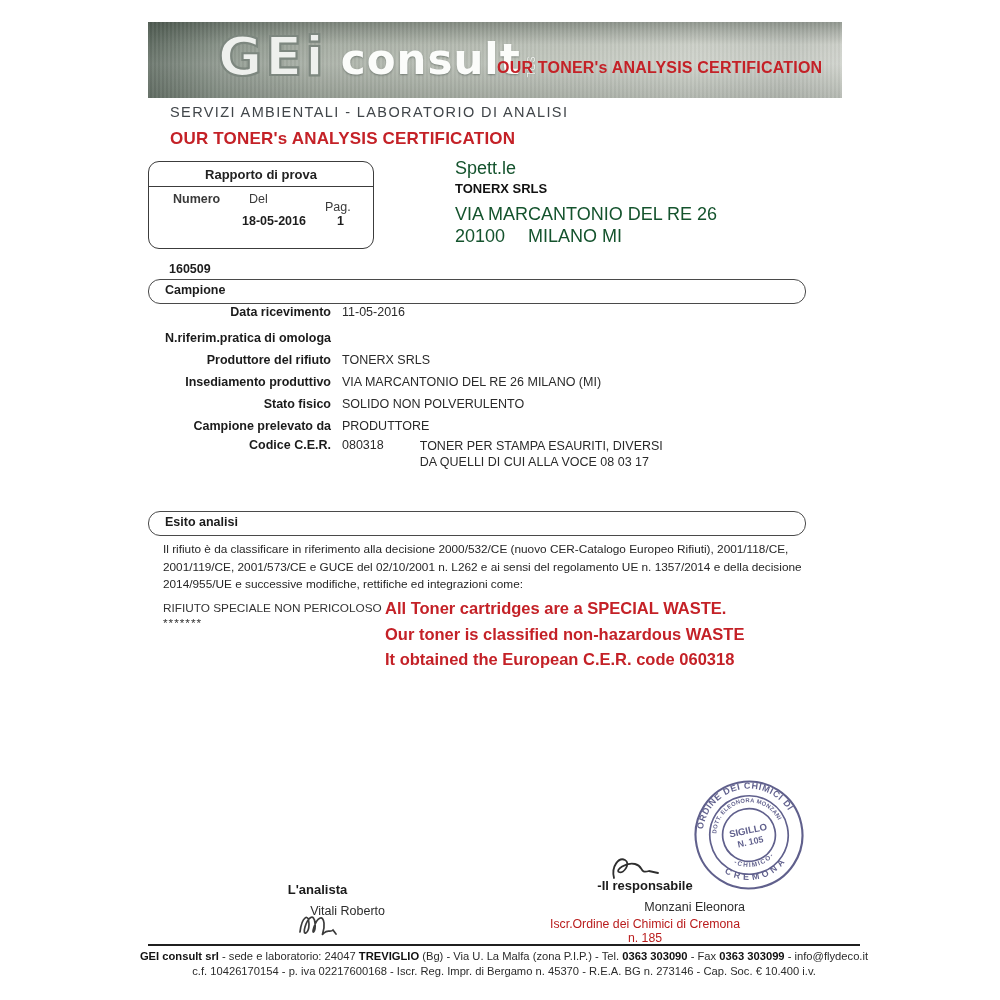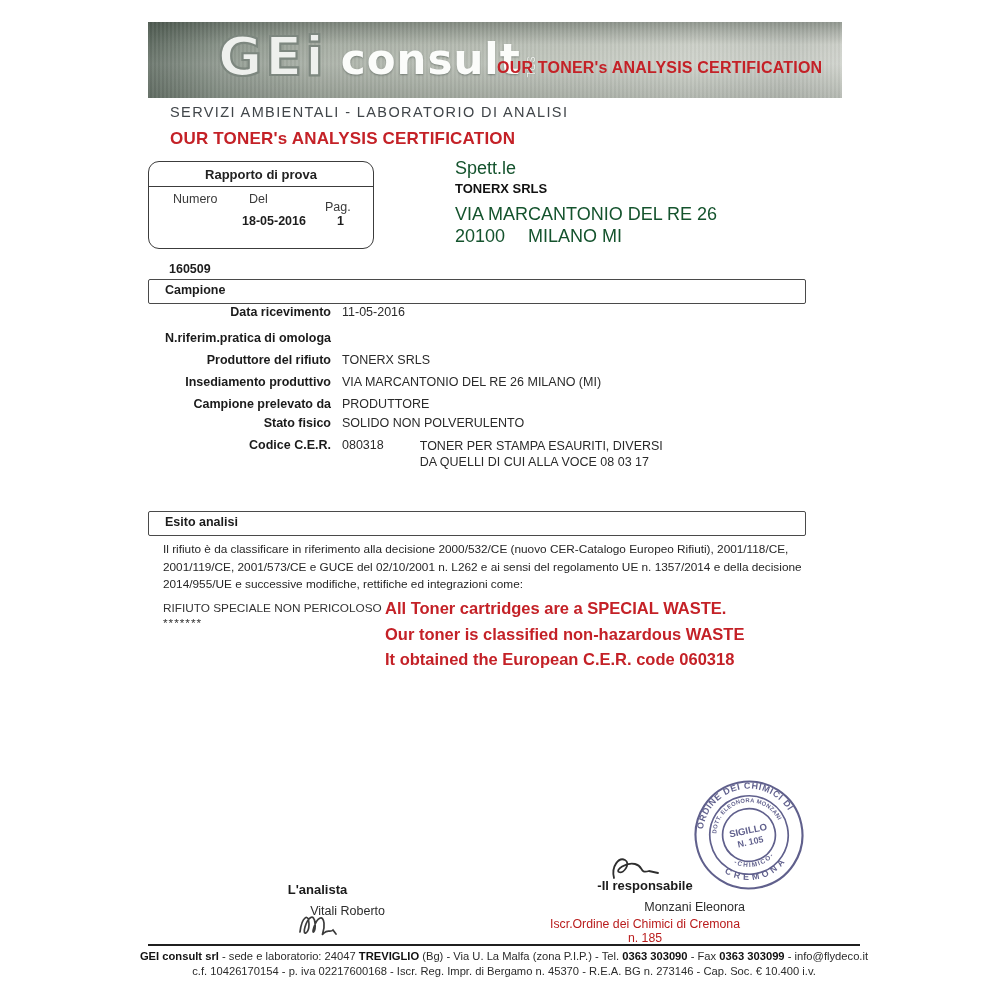--- a/index.html
+++ b/index.html
@@ -51,21 +51,21 @@
   .rb-lab { position:absolute; font-size:12.5px; color:#3a3a3a; }
   .rb-val { position:absolute; font-size:12.5px; font-weight:bold; color:#1d1d1d; }
 
   
   .addr { position:absolute; left:455px; font-size:18px; color:#14532d; }
   .addr.name { font-weight:bold; font-size:13px; color:#111; }
 
   
   .section-bar {
     position:absolute; left:148px; width:656px; height:23px;
-    border:1.3px solid #4a4a4a; border-radius:2px; background:#fff;
+    border:1.3px solid #4a4a4a; border-radius:12px; background:#fff;
   }
   .section-bar span { display:block; margin:3px 0 0 16px; font-weight:bold; font-size:12.5px; color:#1c1c1c; }
 
   
   .fields { position:absolute; left:148px; top:305px; width:660px; }
   .frow { display:flex; align-items:flex-start; height:22px; }
   .flab { width:183px; text-align:right; font-weight:bold; font-size:12.5px; color:#1b1b1b; }
   .fval { margin-left:11px; font-size:12.5px; color:#2a2a2a; }
   .cer-desc { margin-left:36px; }
   .cer-desc div { line-height:16px; }
@@ -106,21 +106,21 @@
       <span class="logo-srl">SRL</span>
     </div>
   </div>
   <div class="red red-title-top">OUR TONER's ANALYSIS CERTIFICATION</div>
   <div class="tagline">SERVIZI AMBIENTALI - LABORATORIO DI ANALISI</div>
   <div class="red red-title-sub">OUR TONER's ANALYSIS CERTIFICATION</div>
 
   <div class="report-box">
     <div class="rb-title">Rapporto di prova</div>
     <div class="rb-divider"></div>
-    <span class="rb-lab" style="left:24px; top:30px;">Numero</span>
+    <span class="rb-lab" style="left:24px; top:30px;font-weight:bold;">Numero</span>
     <span class="rb-lab" style="left:100px; top:30px;">Del</span>
     <span class="rb-lab" style="left:176px; top:38px;">Pag.</span>
     <span class="rb-val" style="left:20px; top:52px;margin-top:48px;">160509</span>
     <span class="rb-val" style="left:93px; top:52px;">18-05-2016</span>
     <span class="rb-val" style="left:188px; top:52px;">1</span>
   </div>
 
   <div class="addr" style="top:158px;">Spett.le</div>
   <div class="addr name" style="top:181px;">TONERX SRLS</div>
   <div class="addr" style="top:204px;">VIA MARCANTONIO DEL RE 26</div>
@@ -142,27 +142,27 @@
       <span class="fval"></span>
     </div>
     <div class="frow">
       <span class="flab">Produttore del rifiuto</span>
       <span class="fval">TONERX SRLS</span>
     </div>
     <div class="frow">
       <span class="flab">Insediamento produttivo</span>
       <span class="fval">VIA MARCANTONIO DEL RE 26 MILANO (MI)</span>
     </div>
+    <div class="frow">
+      <span class="flab">Stato fisico</span>
+      <span class="fval">SOLIDO NON POLVERULENTO</span>
+    </div>
     <div class="frow" style="height:19px;">
       <span class="flab">Campione prelevato da</span>
       <span class="fval">PRODUTTORE</span>
-    </div>
-    <div class="frow">
-      <span class="flab">Stato fisico</span>
-      <span class="fval">SOLIDO NON POLVERULENTO</span>
     </div>
     <div class="frow">
       <span class="flab">Codice C.E.R.</span>
       <span class="fval">080318</span>
       <span class="fval cer-desc">
         <div>TONER PER STAMPA ESAURITI, DIVERSI</div>
         <div>DA QUELLI DI CUI ALLA VOCE 08 03 17</div>
       </span>
     </div>
   </div>

